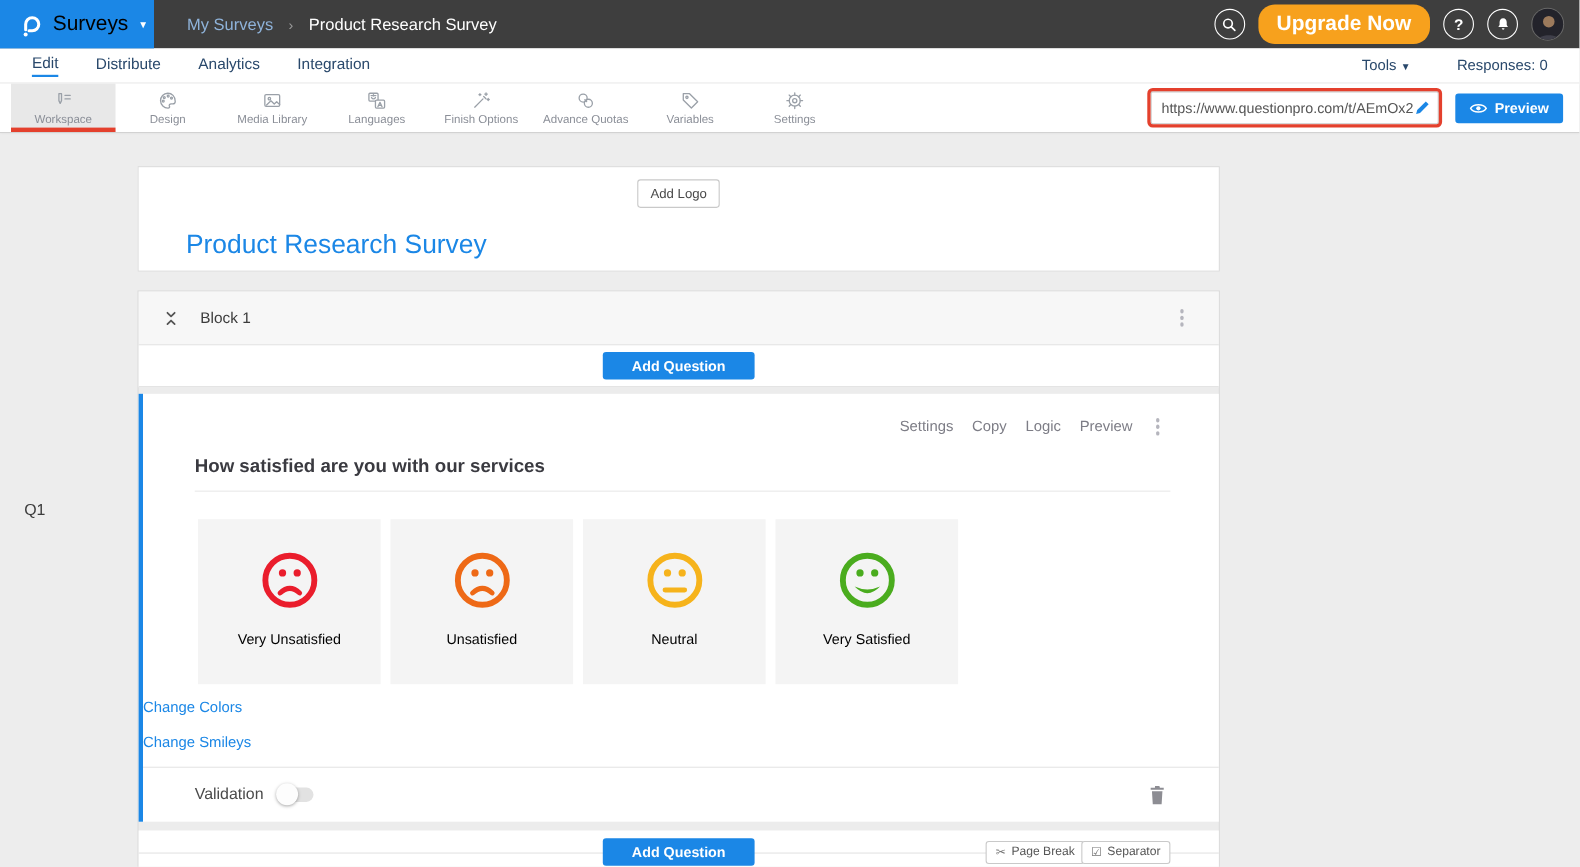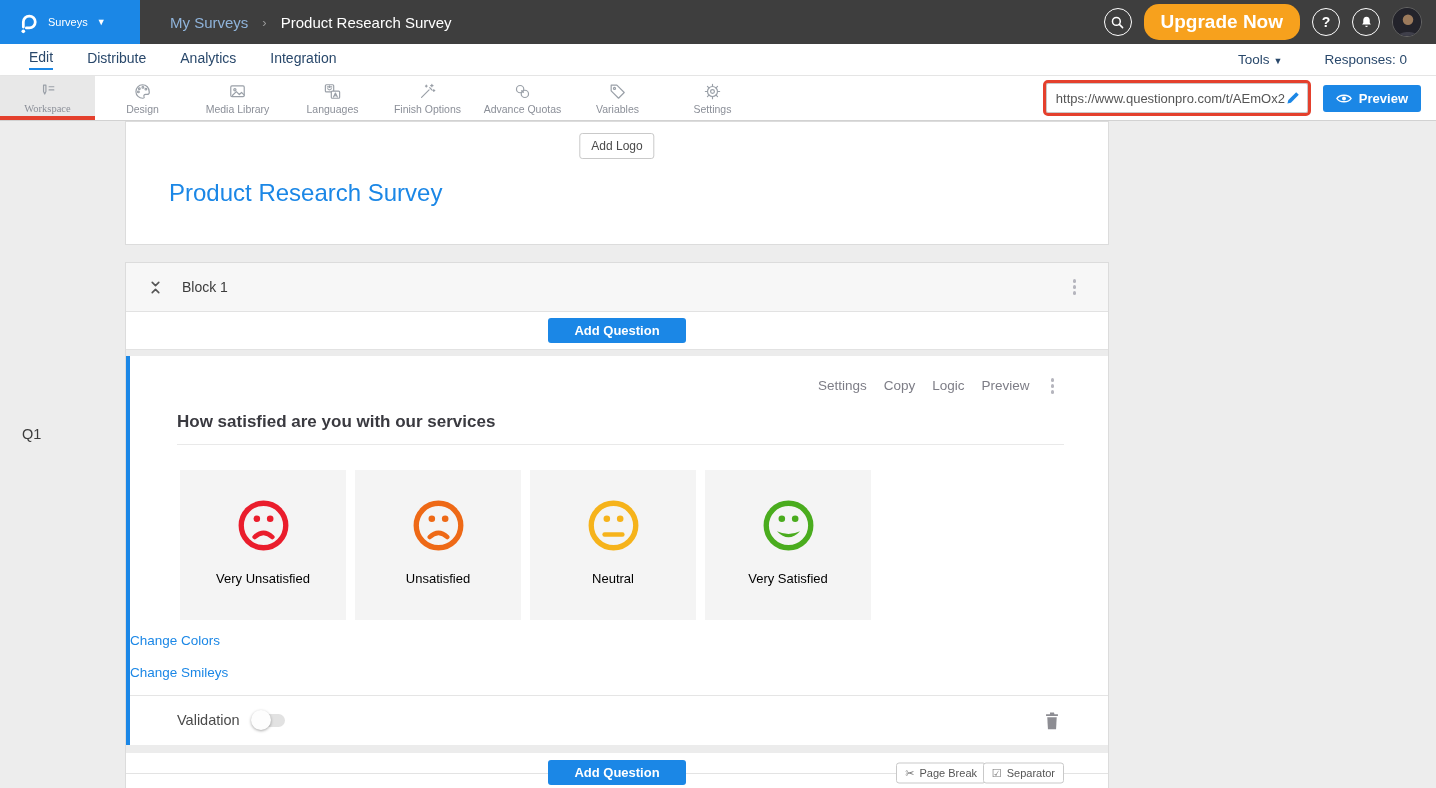--- a/index.html
+++ b/index.html
@@ -5,21 +5,21 @@
   * { margin:0; padding:0; box-sizing:border-box; }
   html,body { width:1436px; height:788px; }
   body { font-family:"Liberation Sans", sans-serif; background:#ededed; overflow:hidden; }
 
   .app { width:1436px; height:788px; position:relative; background:#ededed; }
 
   
   .top-header { height:44px; background:#3e3e3e; display:flex; align-items:center; }
   .brand-box { width:140px; height:44px; background:#1b87e6; display:flex; align-items:center; padding-left:16px; flex:0 0 auto; }
   .brand-logo { width:22px; height:24px; }
-  .brand-label { color:#ffffff; font-size:11px; margin-left:10px; font-weight:400; }
+  .brand-label { color:#000000; font-size:19px; margin-left:10px; font-weight:400; }
   .brand-caret { color:#fff; font-size:9px; margin-left:9px; }
   .breadcrumb { display:flex; align-items:center; margin-left:30px; }
   .crumb-parent { color:#8fb3da; font-size:15px; }
   .crumb-sep { color:#9a9a9a; font-size:13px; margin:0 14px; }
   .crumb-current { color:#ffffff; font-size:15px; }
   .header-right { margin-left:auto; display:flex; align-items:center; gap:12px; padding-right:14px; }
   .circle-btn { width:28px; height:28px; border:1.5px solid #fff; border-radius:50%; display:flex; align-items:center; justify-content:center; color:#fff; font-size:14px; font-weight:700; cursor:pointer; }
   .upgrade-btn { background:#f7a11d; color:#fff; font-size:19px; font-weight:700; border:none; border-radius:15px; padding:7px 17px; cursor:pointer; }
   .avatar { width:30px; height:30px; border-radius:50%; overflow:hidden; border:1px solid #666; }
 
@@ -28,40 +28,40 @@
   .nav-tab { font-size:14px; color:#29486b; font-weight:500; margin-right:34px; padding-bottom:3px; cursor:pointer; }
   .nav-tab.active { border-bottom:2px solid #1b87e6; }
   .nav-right { margin-left:auto; display:flex; align-items:center; gap:42px; }
   .tools-dd { font-size:13.5px; color:#29486b; font-weight:500; cursor:pointer; }
   .tools-dd .caret { font-size:9px; margin-left:4px; }
   .responses { font-size:13.5px; color:#29486b; font-weight:500; }
 
   
   .toolbar { height:45px; background:#fff; display:flex; align-items:stretch; border-bottom:1px solid #d2d2d2; box-shadow:0 1px 2px rgba(0,0,0,.06); }
   .tool-item { width:95px; display:flex; flex-direction:column; align-items:center; justify-content:center; gap:2px; cursor:pointer; position:relative; }
-  .tool-item:first-child { margin-left:0;font-family:Liberation Serif, serif; }
+  .tool-item:first-child { margin-left:10px; }
   .tool-item svg { width:19px; height:19px; stroke:#9aa0a8; fill:none; stroke-width:1.5; stroke-linecap:round; stroke-linejoin:round; }
   .tool-label { font-size:10.5px; color:#8b8f98; white-space:nowrap; }
   .tool-item.active { background:#e8e8e8; }
   .tool-item.active::after { content:""; position:absolute; left:0; right:0; bottom:0; height:4px; background:#e4402d; }
   .toolbar-right { margin-left:auto; display:flex; align-items:center; padding-right:15px; gap:15px; }
   .url-box { display:flex; align-items:center; width:262px; height:30px; border:1px solid #c9c9c9; border-radius:2px; background:#fff; outline:3px solid #e4402d; outline-offset:0px; padding:0 6px 0 9px; }
   .url-box input { border:none; outline:none; flex:1; font-size:13px; color:#555; font-family:"Liberation Sans", sans-serif; background:transparent; }
   .url-edit { width:16px; height:16px; flex:0 0 auto; cursor:pointer; }
   .preview-btn { background:#1b87e6; color:#fff; border:none; border-radius:3px; font-size:13px; font-weight:600; padding:6px 13px; display:flex; align-items:center; gap:7px; cursor:pointer; }
   .preview-btn svg { width:16px; height:11px; }
 
   
   .main { position:relative; height:667px; background:#ededed; }
   .q-index { position:absolute; left:22px; top:305px; font-size:14.5px; color:#3c3c3c; }
 
   .content-col { width:984px; margin-left:125px; }
 
   .card { background:#fff; border:1px solid #dcdcdc; }
-  .title-card { height:124px; position:relative; }
+  .title-card { margin-top:30px; height:96px; position:relative; }
   .add-logo-btn { position:absolute; left:50%; top:11px; transform:translateX(-50%); background:#fff; border:1px solid #c9c9c9; border-radius:3px; font-size:12px; color:#4a4a4a; padding:5px 11px; cursor:pointer; }
   .survey-title { position:absolute; left:43px; top:57px; font-size:24px; color:#1b87e6; font-weight:500; }
 
   .block-card { margin-top:17px; background:#ececec; border:1px solid #dcdcdc; }
   .block-header { height:49px; background:#f7f7f7; border-bottom:1px solid #e2e2e2; display:flex; align-items:center; padding:0 28px 0 22px; }
   .collapse-icon { width:15px; height:17px; cursor:pointer; }
   .collapse-icon svg { stroke:#555; stroke-width:1.7; fill:none; stroke-linecap:round; stroke-linejoin:round; }
   .block-title { font-size:14px; color:#3c3c3c; margin-left:19px; }
   .dots-v { margin-left:auto; display:flex; flex-direction:column; gap:2.5px; cursor:pointer; padding:4px; }
   .dots-v i { width:3.5px; height:3.5px; border-radius:50%; background:#b5b5bd; }

